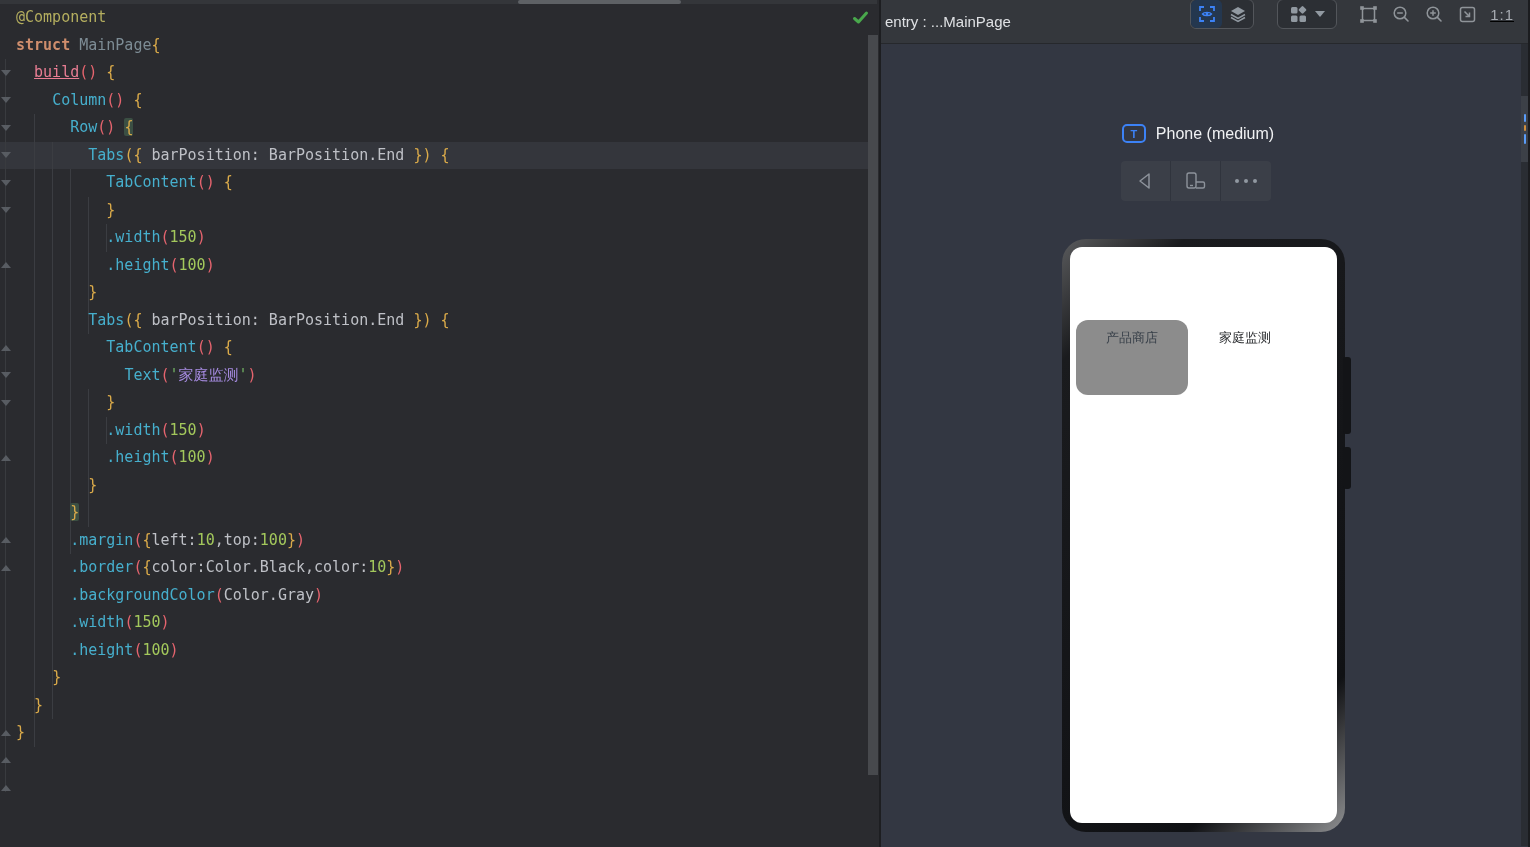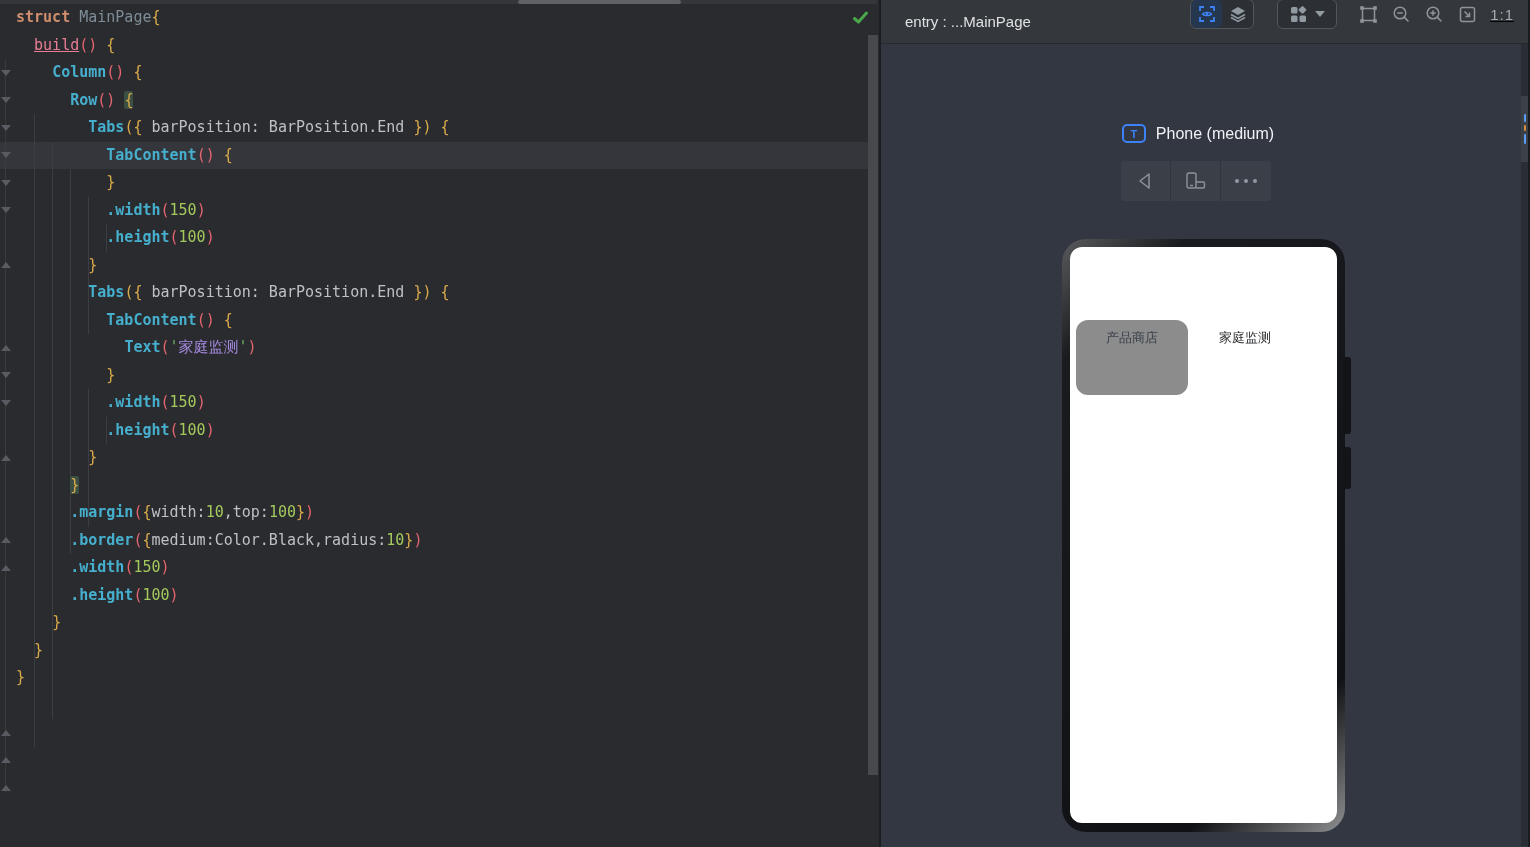--- a/index.html
+++ b/index.html
@@ -19,21 +19,21 @@
   .caret-line { position:absolute; left:0; top:141.5px; width:868px; height:27.5px; background:var(--caretLine); }
   .code { position:absolute; top:4px; left:0; right:12px; }
   .code-line {
     height:27.5px; line-height:27.5px; padding-left:16px; white-space:pre;
     font-family:"DejaVu Sans Mono", monospace; font-size:15px; color:var(--plain);
   }
   .tk-ann   { color:var(--ann); }
   .tk-kw    { color:var(--kw); font-weight:bold; }
   .tk-type  { color:var(--type); }
   .tk-fn    { color:var(--fn);text-decoration:underline; }
-  .tk-comp  { color:var(--comp);font-weight:bold; }
+  .tk-comp  { color:var(--comp); }
   .tk-paren { color:var(--paren); }
   .tk-brace { color:var(--brace); }
   .tk-num   { color:var(--num);text-align:right; }
   .tk-quote { color:var(--quote); }
   .tk-str   { color:var(--str); }
   .tk-plain { color:var(--plain); }
   .tk-hl    { background:#3b4f43; border-radius:2px; }
   .guide { position:absolute; width:1px; background:#3b3d42; }
   .fold-line { position:absolute; left:5px; width:1px; background:#393b3f; }
   .gmark { position:absolute; left:1px; width:0; height:0; border-left:5px solid transparent; border-right:5px solid transparent; }
@@ -41,21 +41,21 @@
   .gmark.up   { border-bottom:6px solid #585c62; }
   .vthumb { position:absolute; right:1px; top:35px; width:10px; height:740px; background:#47494d; }
   .check-icon { position:absolute; top:9px; right:10px; width:17px; height:17px; }
 
   
   .previewer { position:relative; width:647px; height:847px; flex:none; background:var(--pvBody); }
   .pv-header {
     position:relative; height:44px; background:var(--pvHeader);
     border-bottom:1px solid #26282c; display:flex; align-items:center;
   }
-  .pv-title { padding-left:24px; font-size:15px; color:#dfe1e4; }
+  .pv-title { padding-left:4px; font-size:15px; color:#dfe1e4; }
   .pv-controls { position:absolute; right:14px; top:0; height:28px; display:flex; align-items:center; gap:13px;text-decoration:underline; }
   .seg-group {
     display:flex; align-items:center; height:30px; border:1px solid #53565b;
     border-radius:6px; background:#2c2f34; overflow:hidden;
   }
   .seg-cell { width:31px; height:28px; display:flex; align-items:center; justify-content:center; }
   .seg-cell.sel { background:#24374f; border-radius:5px; }
   .widgets-group { display:flex; align-items:center; justify-content:center; gap:8px; width:60px; height:30px;
     border:1px solid #53565b; border-radius:6px; background:#2c2f34; margin-left:10px; margin-right:8px; }
   .caret-down { width:0; height:0; border-left:5px solid transparent; border-right:5px solid transparent; border-top:6px solid #9199a1; }
@@ -121,40 +121,42 @@
         <div class="gmark up" style="top: 262px;"></div>
         <div class="gmark up" style="top: 344.5px;"></div>
         <div class="gmark up" style="top: 454.5px;"></div>
         <div class="gmark up" style="top: 537px;"></div>
         <div class="gmark up" style="top: 564.5px;"></div>
         <div class="gmark up" style="top: 729.5px;"></div>
         <div class="gmark up" style="top: 757px;"></div>
         <div class="gmark up" style="top: 784.5px;"></div>
       </div>
     <div class="code" id="code">
+        <div class="code-line"><span class="tk-ann">@Component</span></div>
         <div class="code-line"><span class="tk-kw">struct</span><span class="tk-type"> MainPage</span><span class="tk-brace">{</span></div>
         <div class="code-line"><span class="tk-plain">  </span><span class="tk-fn">build</span><span class="tk-paren">()</span><span class="tk-plain"> </span><span class="tk-brace">{</span></div>
         <div class="code-line"><span class="tk-plain">    </span><span class="tk-comp">Column</span><span class="tk-paren">()</span><span class="tk-plain"> </span><span class="tk-brace">{</span></div>
         <div class="code-line"><span class="tk-plain">      </span><span class="tk-comp">Row</span><span class="tk-paren">()</span><span class="tk-plain"> </span><span class="tk-brace tk-hl">{</span></div>
         <div class="code-line"><span class="tk-plain">        </span><span class="tk-comp">Tabs</span><span class="tk-brace">({</span><span class="tk-plain"> barPosition: BarPosition.End </span><span class="tk-brace">})</span><span class="tk-plain"> </span><span class="tk-brace">{</span></div>
         <div class="code-line"><span class="tk-plain">          </span><span class="tk-comp">TabContent</span><span class="tk-paren">()</span><span class="tk-plain"> </span><span class="tk-brace">{</span></div>
         <div class="code-line"><span class="tk-plain">          </span><span class="tk-brace">}</span></div>
         <div class="code-line"><span class="tk-plain">          </span><span class="tk-comp">.width</span><span class="tk-paren">(</span><span class="tk-num">150</span><span class="tk-paren">)</span></div>
         <div class="code-line"><span class="tk-plain">          </span><span class="tk-comp">.height</span><span class="tk-paren">(</span><span class="tk-num">100</span><span class="tk-paren">)</span></div>
         <div class="code-line"><span class="tk-plain">        </span><span class="tk-brace">}</span></div>
         <div class="code-line"><span class="tk-plain">        </span><span class="tk-comp">Tabs</span><span class="tk-brace">({</span><span class="tk-plain"> barPosition: BarPosition.End </span><span class="tk-brace">})</span><span class="tk-plain"> </span><span class="tk-brace">{</span></div>
         <div class="code-line"><span class="tk-plain">          </span><span class="tk-comp">TabContent</span><span class="tk-paren">()</span><span class="tk-plain"> </span><span class="tk-brace">{</span></div>
         <div class="code-line"><span class="tk-plain">            </span><span class="tk-comp">Text</span><span class="tk-paren">(</span><span class="tk-quote">'</span><span class="tk-str">家庭监测</span><span class="tk-quote">'</span><span class="tk-paren">)</span></div>
         <div class="code-line"><span class="tk-plain">          </span><span class="tk-brace">}</span></div>
         <div class="code-line"><span class="tk-plain">          </span><span class="tk-comp">.width</span><span class="tk-paren">(</span><span class="tk-num">150</span><span class="tk-paren">)</span></div>
         <div class="code-line"><span class="tk-plain">          </span><span class="tk-comp">.height</span><span class="tk-paren">(</span><span class="tk-num">100</span><span class="tk-paren">)</span></div>
         <div class="code-line"><span class="tk-plain">        </span><span class="tk-brace">}</span></div>
         <div class="code-line"><span class="tk-plain">      </span><span class="tk-brace tk-hl">}</span></div>
-        <div class="code-line"><span class="tk-plain">      </span><span class="tk-comp">.margin</span><span class="tk-paren">(</span><span class="tk-brace">{</span><span class="tk-plain">width:</span><span class="tk-num">10</span><span class="tk-plain">,</span><span class="tk-plain">top:</span><span class="tk-num">100</span><span class="tk-brace">}</span><span class="tk-paren">)</span></div>
-        <div class="code-line"><span class="tk-plain">      </span><span class="tk-comp">.border</span><span class="tk-paren">(</span><span class="tk-brace">{</span><span class="tk-plain">medium:Color.Black,radius:</span><span class="tk-num">10</span><span class="tk-brace">}</span><span class="tk-paren">)</span></div>
+        <div class="code-line"><span class="tk-plain">      </span><span class="tk-comp">.margin</span><span class="tk-paren">(</span><span class="tk-brace">{</span><span class="tk-plain">left:</span><span class="tk-num">10</span><span class="tk-plain">,</span><span class="tk-plain">top:</span><span class="tk-num">100</span><span class="tk-brace">}</span><span class="tk-paren">)</span></div>
+        <div class="code-line"><span class="tk-plain">      </span><span class="tk-comp">.border</span><span class="tk-paren">(</span><span class="tk-brace">{</span><span class="tk-plain">color:Color.Black,color:</span><span class="tk-num">10</span><span class="tk-brace">}</span><span class="tk-paren">)</span></div>
+        <div class="code-line"><span class="tk-plain">      </span><span class="tk-comp">.backgroundColor</span><span class="tk-paren">(</span><span class="tk-plain">Color.Gray</span><span class="tk-paren">)</span></div>
         <div class="code-line"><span class="tk-plain">      </span><span class="tk-comp">.width</span><span class="tk-paren">(</span><span class="tk-num">150</span><span class="tk-paren">)</span></div>
         <div class="code-line"><span class="tk-plain">      </span><span class="tk-comp">.height</span><span class="tk-paren">(</span><span class="tk-num">100</span><span class="tk-paren">)</span></div>
         <div class="code-line"><span class="tk-plain">    </span><span class="tk-brace">}</span></div>
         <div class="code-line"><span class="tk-plain">  </span><span class="tk-brace">}</span></div>
         <div class="code-line"><span class="tk-brace">}</span></div>
       </div>
 
     <div class="hscroll">
       <div class="hthumb"></div>
     </div>

